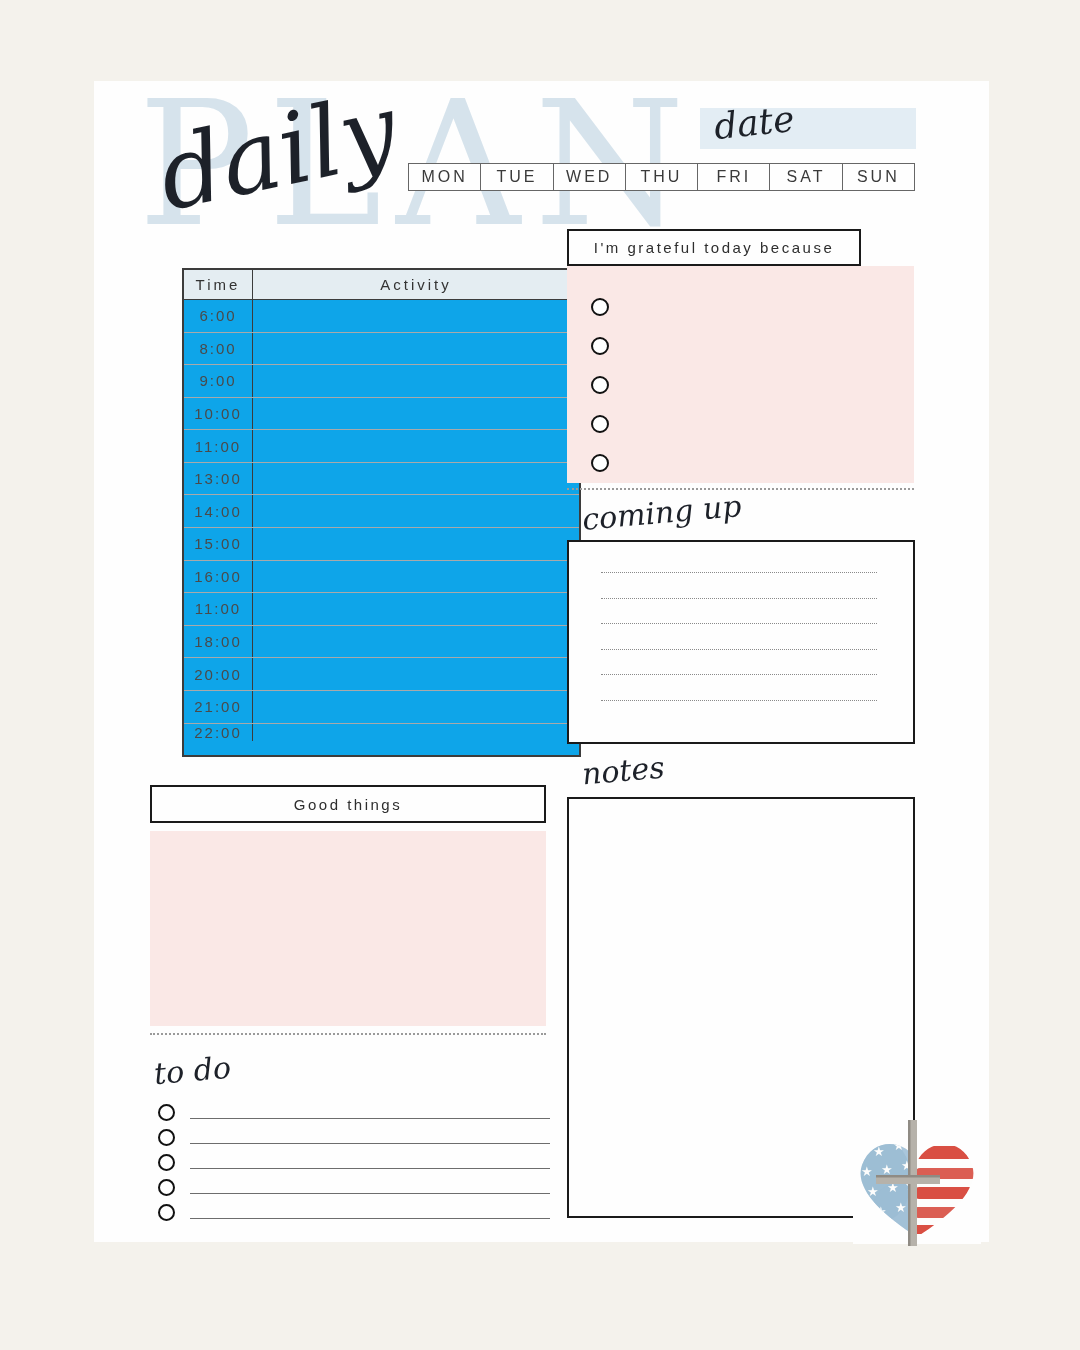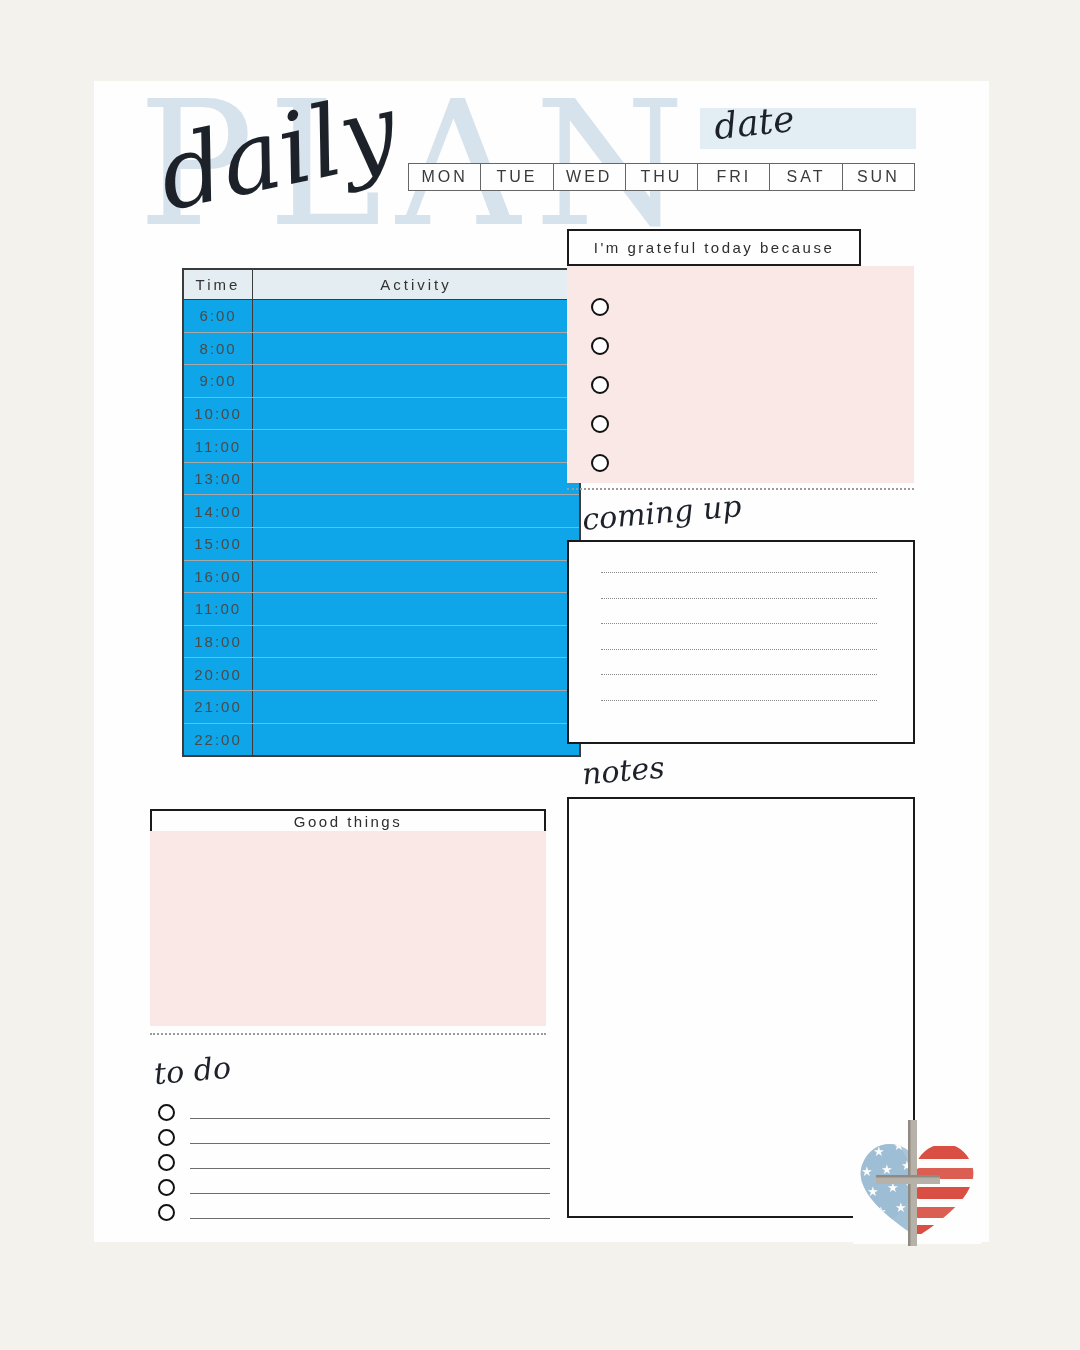--- a/index.html
+++ b/index.html
@@ -51,39 +51,39 @@
   .sched{
     position:absolute;left:56px;top:187px;width:399px;height:489px;
     border:2px solid #3c3c3c;box-sizing:border-box;
     display:flex;flex-direction:column;margin-left:32px;
   }
   .t-head{
     display:flex;height:29px;background:#e4edf2;
     border-bottom:1px solid #3c3c3c;flex:none;
   }
   .t-row{display:flex;flex:1;border-bottom:1px solid #a9a9a9;background:#0ea5e9;}
-  .t-row:last-child{border-bottom:none;}
+  .t-row:last-child{border-bottom:none;flex-direction:column;}
   .t-time{
     width:68px;flex:none;border-right:1.5px solid #3c3c3c;
     display:flex;align-items:center;justify-content:center;
     font-size:15px;letter-spacing:2px;color:#4a4a4a;
   }
   .t-act{flex:1;}
   .t-head .t-time,.t-head .t-act{
     background:#e4edf2;color:#333;font-size:15px;letter-spacing:3px;
     display:flex;align-items:center;justify-content:center;
   }
   
   .title-box{
     position:absolute;background:#fefefe;border:2px solid #1a1a1a;
     display:flex;align-items:center;justify-content:center;
     font-size:15px;letter-spacing:2.5px;color:#2e2e2e;box-sizing:border-box;
   }
   .grateful-title{left:473px;top:148px;width:294px;height:37px;}
-  .good-title{left:56px;top:728px;width:396px;height:24px;}
+  .good-title{left:56px;top:704px;width:396px;height:38px;}
   
   .pink{position:absolute;background:#fae8e6;}
   .pink-grateful{left:473px;top:185px;width:347px;height:217px;}
   .pink-good{left:56px;top:750px;width:396px;height:195px;}
   .dotted-sep{position:absolute;border-top:2px dotted #9a9a9a;height:0;}
   .sep-grateful{left:473px;top:407px;width:347px;}
   .sep-good{left:56px;top:952px;width:396px;}
   
   .circle{
     width:14px;height:14px;border-radius:50%;

